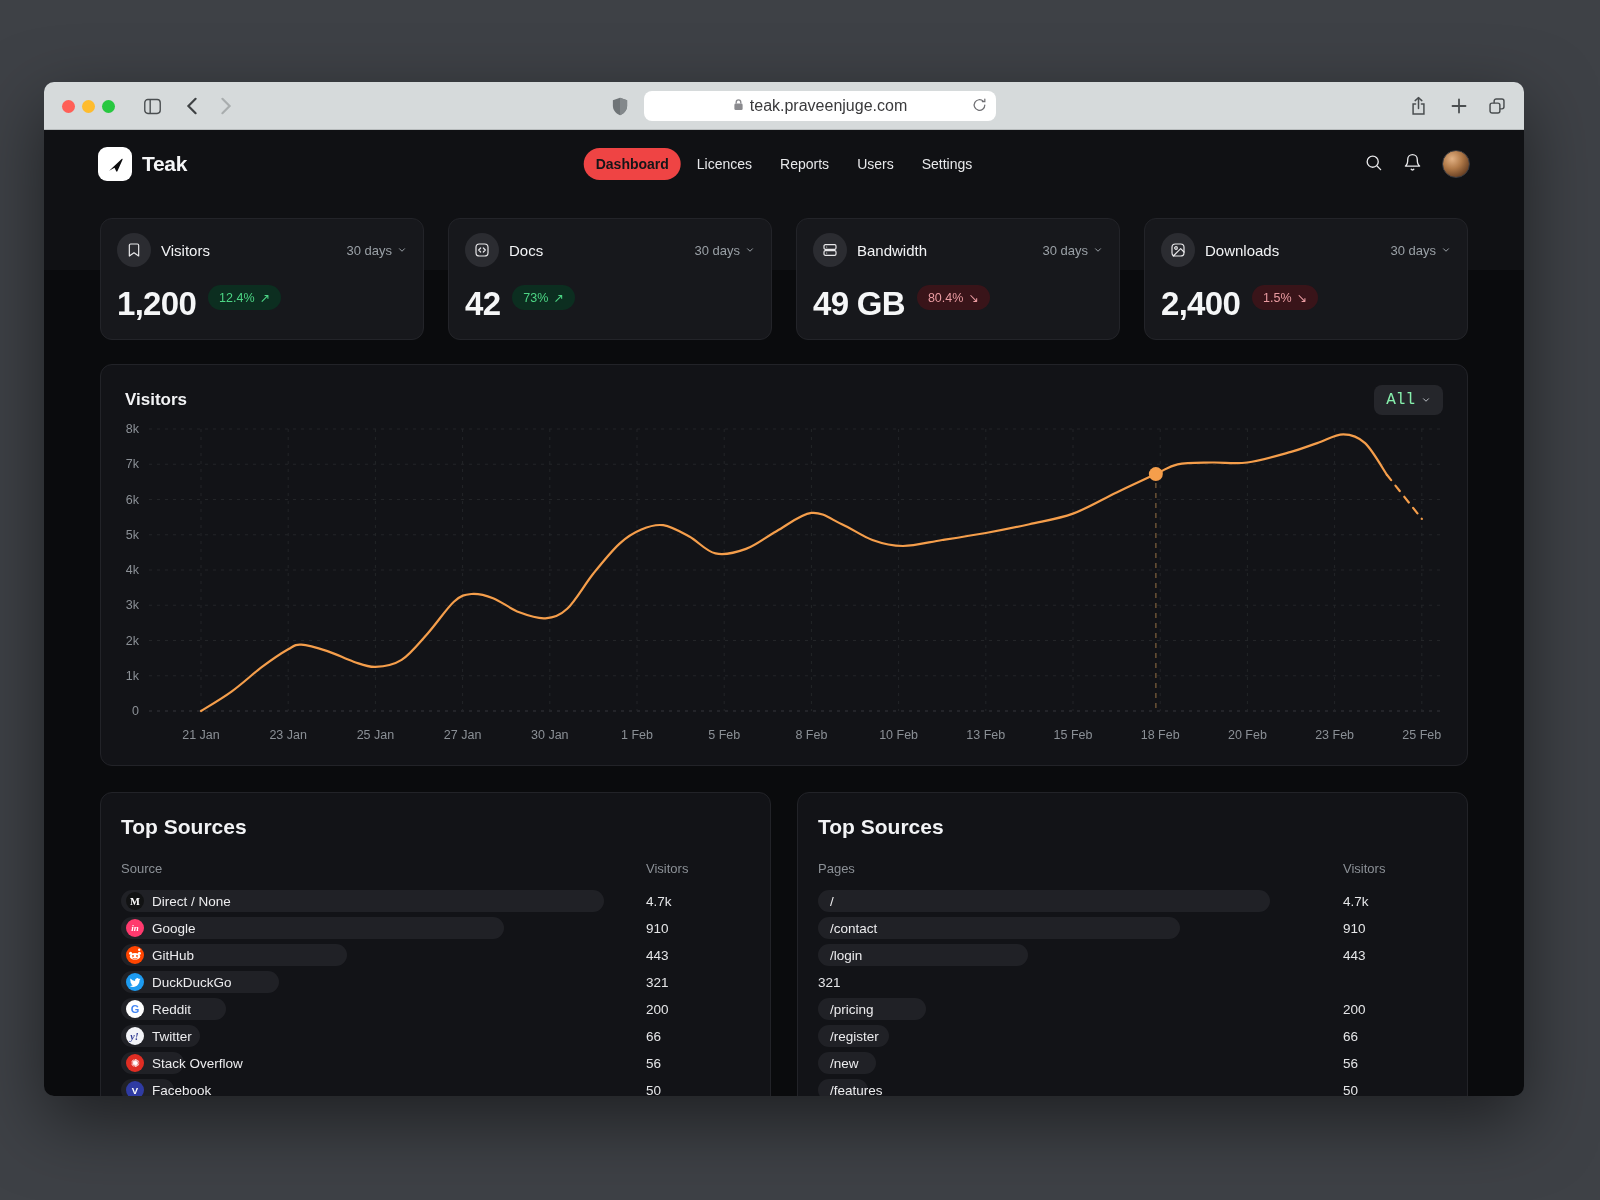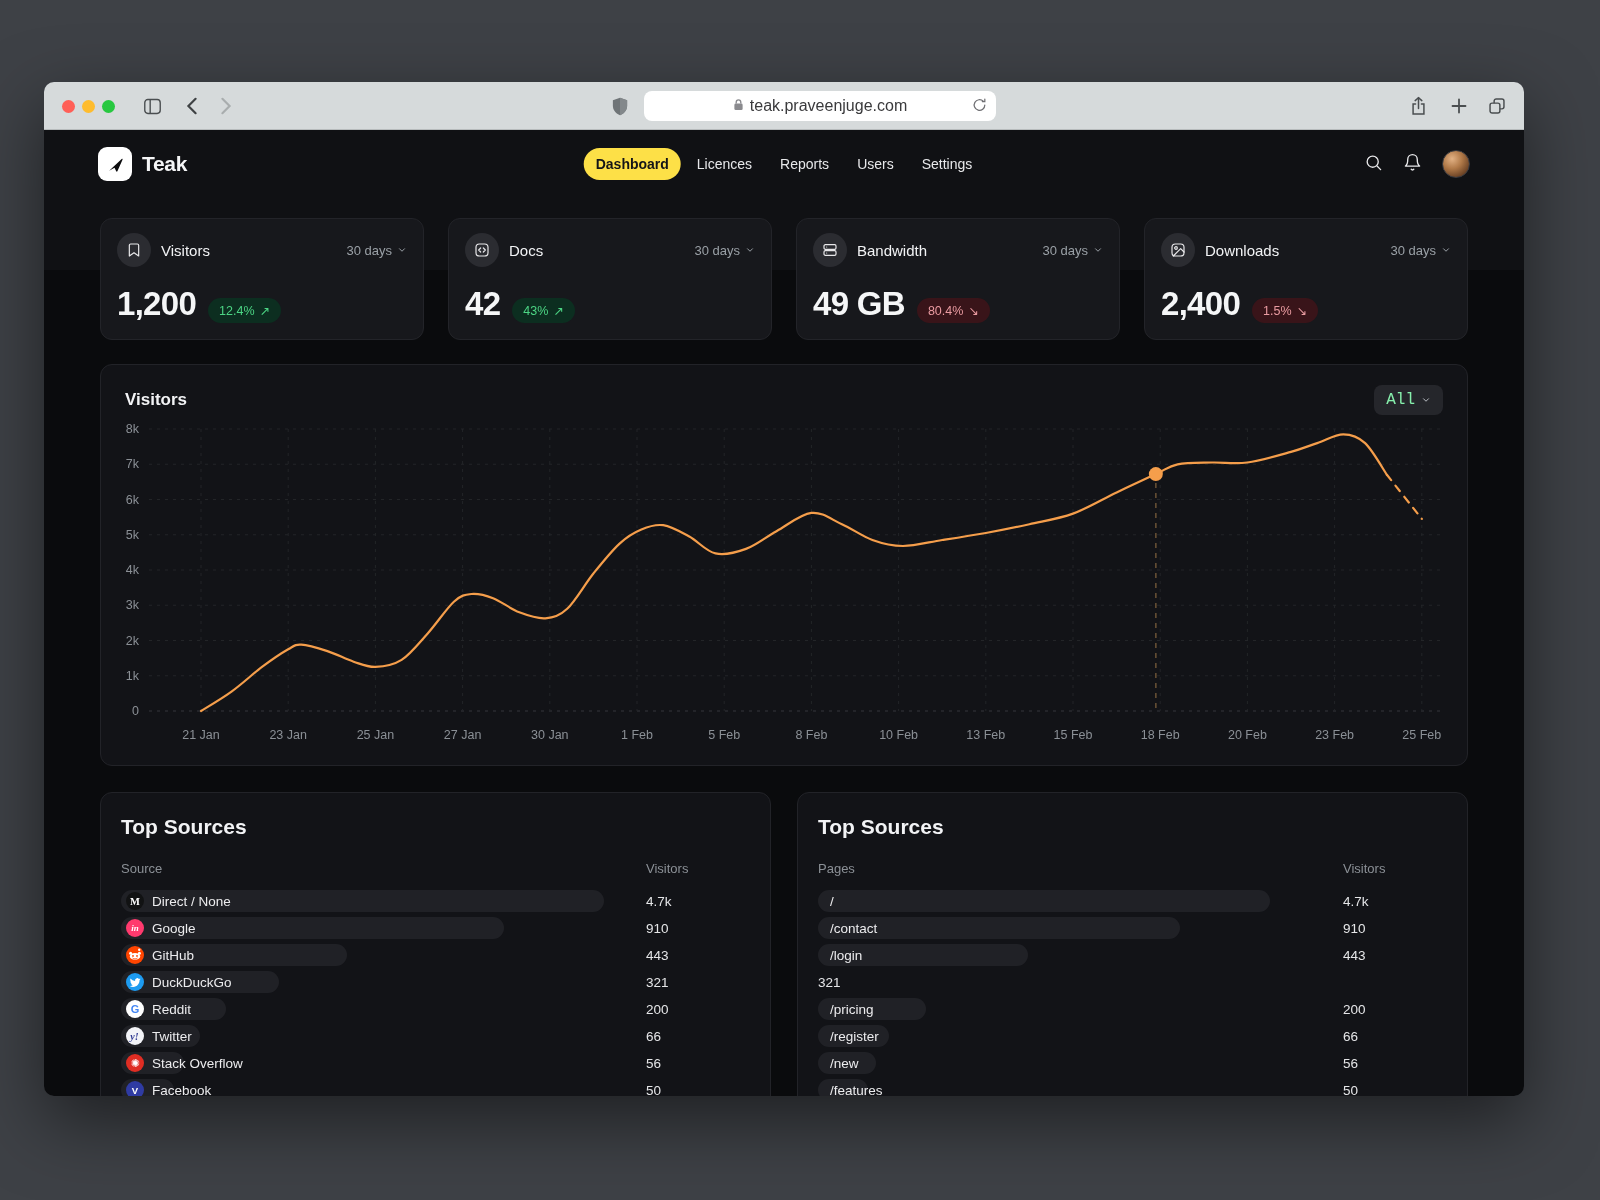--- a/index.html
+++ b/index.html
@@ -31,34 +31,34 @@
   
   .content { height:966px; background:#0a0b0d; position:relative; overflow:hidden;padding-left:36px; }
   .band { position:absolute; top:0; left:0; right:0; height:140px; background:#101114; }
 
   .topbar { position:absolute; top:0; left:0; right:0; height:68px; display:flex; align-items:center; padding:0 54px; }
   .brand { display:flex; align-items:center; gap:10px; }
   .logo-mark { width:34px; height:34px; background:#fff; border-radius:9px; display:flex; align-items:center; justify-content:center; }
   .logo-text { color:#f5f6f7; font-size:21px; font-weight:700; letter-spacing:-0.3px; }
   .mainnav { position:absolute; left:50%; top:50%; transform:translate(-50%,-50%); display:flex; align-items:center; gap:4px; }
   .nav-item { color:#e7e8ea; font-size:14px; padding:8px 12px; border-radius:16px; cursor:pointer; white-space:nowrap; }
-  .nav-item.active { background:#fde047; color:#141518; font-weight:600; }
+  .nav-item.active { background:#ef4444; color:#141518; font-weight:600; }
   .top-actions { margin-left:auto; display:flex; align-items:center; gap:20px; }
   .avatar { width:28px; height:28px; border-radius:50%;
             background:radial-gradient(circle at 35% 30%, #e2b184 0%, #b07948 40%, #6d4426 75%, #462a15 100%);
             border:1px solid #3a3b40; }
 
   .stats { position:absolute; top:88px; left:56px; right:56px; display:flex; gap:24px; }
   .stat-card { flex:1; height:122px; background:#17181c; border:1px solid #232429; border-radius:12px;
                padding:14px 16px 16px; display:flex; flex-direction:column; justify-content:space-between; }
   .sc-top { display:flex; align-items:center; gap:10px; }
   .icon-bubble { width:34px; height:34px; border-radius:50%; background:#2b2c31; display:flex; align-items:center; justify-content:center; color:#e8e8ea; }
   .sc-title { color:#f2f3f5; font-size:15px; font-weight:500; }
   .period { margin-left:auto; color:#9aa0a6; font-size:13px; display:flex; align-items:center; gap:5px; cursor:pointer; }
-  .sc-bottom { display:flex; align-items:flex-end; gap:12px;margin-top:10px; }
+  .sc-bottom { display:flex; align-items:flex-start; gap:12px;margin-top:10px; }
   .value { color:#f5f6f7; font-size:33px; font-weight:700; letter-spacing:-0.7px; }
   .badge { display:inline-flex; align-items:center; gap:5px; padding:5px 11px; border-radius:999px; font-size:12.5px; font-weight:500; }
   .badge.up   { background:#0c2e20; color:#4cd584; }
   .badge.down { background:#391419; color:#ea9ba1; }
 
   .chart-card { position:absolute; top:234px; left:56px; right:56px; height:402px; background:#121317;
                 border:1px solid #222328; border-radius:12px; }
   .chart-head { display:flex; justify-content:space-between; align-items:center; padding:20px 24px 2px 24px; }
   .chart-title { color:#f2f3f5; font-size:17px; font-weight:600; }
   .all-btn { background:#25262b; color:#86efac; font-size:16px; padding:6px 12px; border-radius:8px;
@@ -224,21 +224,21 @@
           <span class="period">
             <span>30 days</span>
             <svg width="10" height="10" viewBox="0 0 24 24" fill="none" stroke="currentColor" stroke-width="2.4" stroke-linecap="round">
                 <path d="M6 9l6 6 6-6"></path>
               </svg>
           </span>
         </div>
         <div class="sc-bottom">
           <span class="value">42</span>
           <span class="badge up">
-              <span>43%</span>
+              <span>73%</span>
               <span>↗</span>
             </span>
         </div>
       </div>
 
       <div class="stat-card">
         <div class="sc-top">
           <span class="icon-bubble">
             <svg width="16" height="16" viewBox="0 0 24 24" fill="none" stroke="currentColor" stroke-width="1.8" stroke-linecap="round">
                 <rect x="3" y="4" width="18" height="7" rx="2"></rect>

